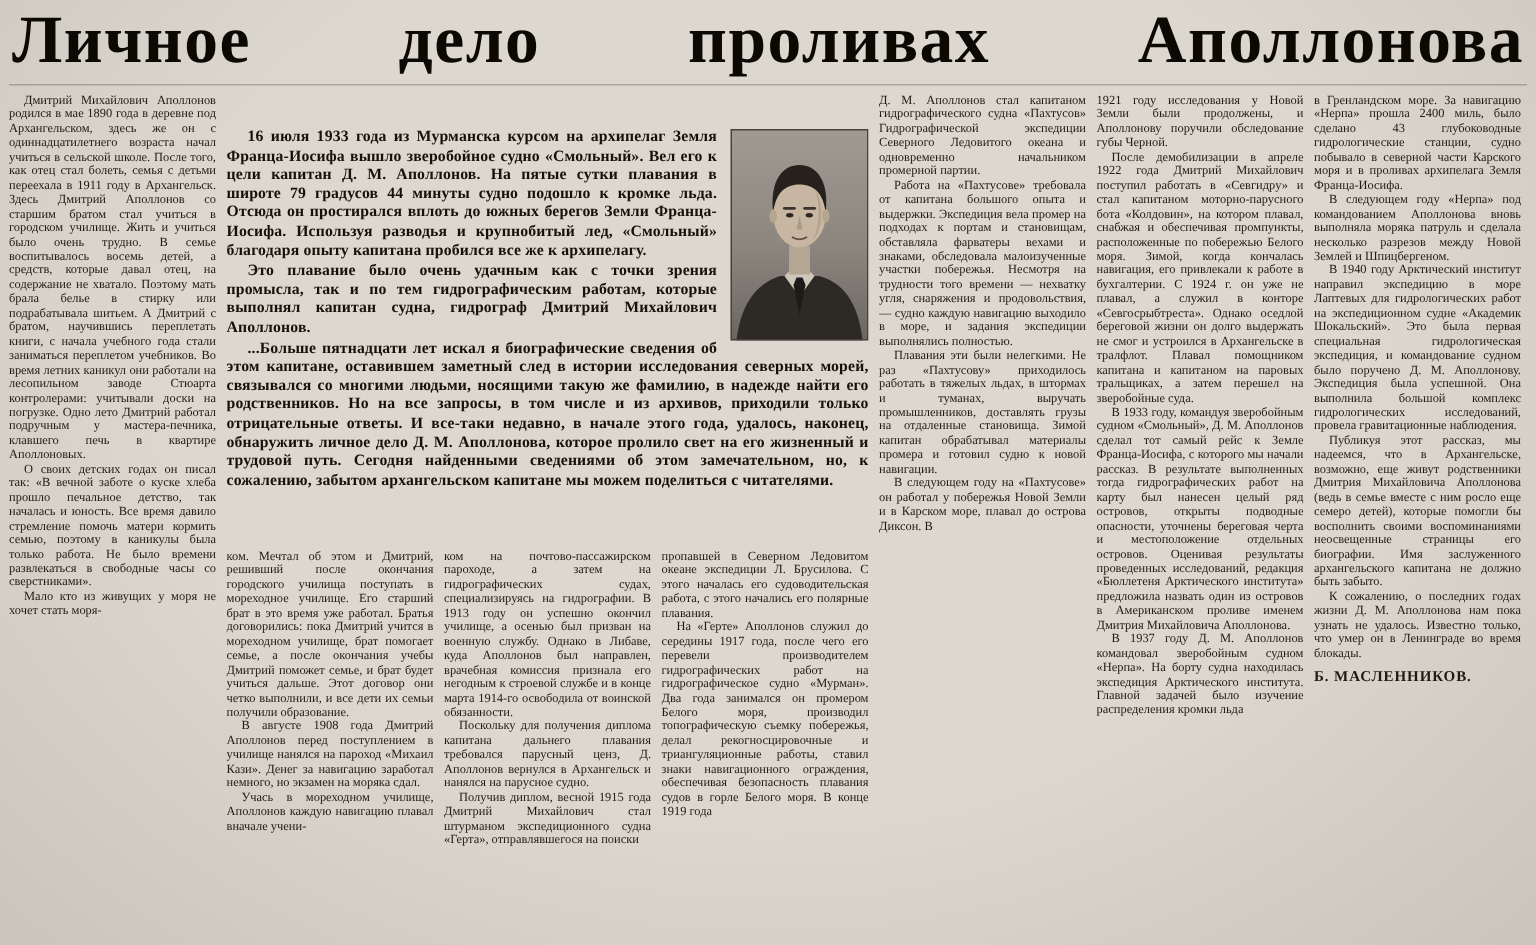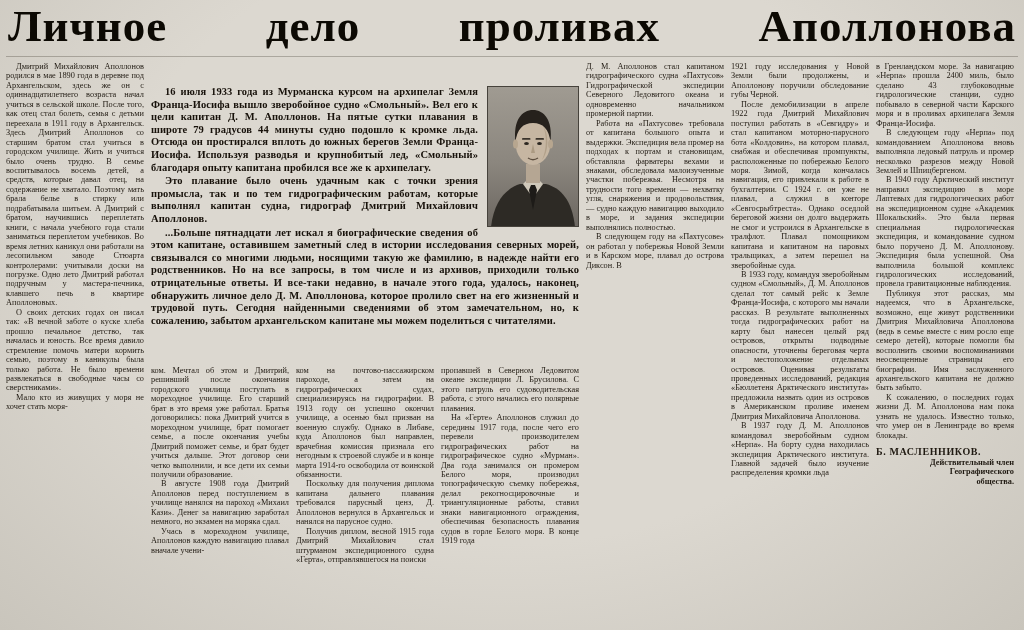--- a/index.html
+++ b/index.html
@@ -118,42 +118,42 @@
       <p>ком. Мечтал об этом и Дмитрий, решивший после окончания городского училища поступать в мореходное училище. Его старший брат в это время уже работал. Братья договорились: пока Дмитрий учится в мореходном училище, брат помогает семье, а после окончания учебы Дмитрий поможет семье, и брат будет учиться дальше. Этот договор они четко выполнили, и все дети их семьи получили образование.</p>
       <p>В августе 1908 года Дмитрий Аполлонов перед поступлением в училище нанялся на пароход «Михаил Кази». Денег за навигацию заработал немного, но экзамен на моряка сдал.</p>
       <p>Учась в мореходном училище, Аполлонов каждую навигацию плавал вначале учени-</p>
     </section>
   <section class="col short" style="left:296px">
       <p>ком на почтово-пассажирском пароходе, а затем на гидрографических судах, специализируясь на гидрографии. В 1913 году он успешно окончил училище, а осенью был призван на военную службу. Однако в Либаве, куда Аполлонов был направлен, врачебная комиссия признала его негодным к строевой службе и в конце марта 1914-го освободила от воинской обязанности.</p>
       <p>Поскольку для получения диплома капитана дальнего плавания требовался парусный ценз, Д. Аполлонов вернулся в Архангельск и нанялся на парусное судно.</p>
       <p>Получив диплом, весной 1915 года Дмитрий Михайлович стал штурманом экспедиционного судна «Герта», отправлявшегося на поиски</p>
     </section>
   <section class="col short" style="left:441px">
-      <p>пропавшей в Северном Ледовитом океане экспедиции Л. Брусилова. С этого патруль его судоводительская работа, с этого начались его полярные плавания.</p>
+      <p>пропавшей в Северном Ледовитом океане экспедиции Л. Брусилова. С этого началась его судоводительская работа, с этого начались его полярные плавания.</p>
       <p>На «Герте» Аполлонов служил до середины 1917 года, после чего его перевели производителем гидрографических работ на гидрографическое судно «Мурман». Два года занимался он промером Белого моря, производил топографическую съемку побережья, делал рекогносцировочные и триангуляционные работы, ставил знаки навигационного ограждения, обеспечивая безопасность плавания судов в горле Белого моря. В конце 1919 года</p>
     </section>
   <section class="col full" style="left:586px">
       <p>Д. М. Аполлонов стал капитаном гидрографического судна «Пахтусов» Гидрографической экспедиции Северного Ледовитого океана и одновременно начальником промерной партии.</p>
       <p>Работа на «Пахтусове» требовала от капитана большого опыта и выдержки. Экспедиция вела промер на подходах к портам и становищам, обставляла фарватеры вехами и знаками, обследовала малоизученные участки побережья. Несмотря на трудности того времени — нехватку угля, снаряжения и продовольствия, — судно каждую навигацию выходило в море, и задания экспедиции выполнялись полностью.</p>
+      <p>Плавания эти были нелегкими. Не раз «Пахтусову» приходилось работать в тяжелых льдах, в штормах и туманах, выручать промышленников, доставлять грузы на отдаленные становища. Зимой капитан обрабатывал материалы промера и готовил судно к новой навигации.</p>
       <p>В следующем году на «Пахтусове» он работал у побережья Новой Земли и в Карском море, плавал до острова Диксон. В</p>
     </section>
   <section class="col full" style="left:731px">
       <p>1921 году исследования у Новой Земли были продолжены, и Аполлонову поручили обследование губы Черной.</p>
       <p>После демобилизации в апреле 1922 года Дмитрий Михайлович поступил работать в «Севгидру» и стал капитаном моторно-парусного бота «Колдовин», на котором плавал, снабжая и обеспечивая промпункты, расположенные по побережью Белого моря. Зимой, когда кончалась навигация, его привлекали к работе в бухгалтерии. С 1924 г. он уже не плавал, а служил в конторе «Севгосрыбтреста». Однако оседлой береговой жизни он долго выдержать не смог и устроился в Архангельске в тралфлот. Плавал помощником капитана и капитаном на паровых тральщиках, а затем перешел на зверобойные суда.</p>
       <p>В 1933 году, командуя зверобойным судном «Смольный», Д. М. Аполлонов сделал тот самый рейс к Земле Франца-Иосифа, с которого мы начали рассказ. В результате выполненных тогда гидрографических работ на карту был нанесен целый ряд островов, открыты подводные опасности, уточнены береговая черта и местоположение отдельных островов. Оценивая результаты проведенных исследований, редакция «Бюллетеня Арктического института» предложила назвать один из островов в Американском проливе именем Дмитрия Михайловича Аполлонова.</p>
       <p>В 1937 году Д. М. Аполлонов командовал зверобойным судном «Нерпа». На борту судна находилась экспедиция Арктического института. Главной задачей было изучение распределения кромки льда</p>
     </section>
 
   <section class="col full" style="left:876px">
     <div>
         <p>в Гренландском море. За навигацию «Нерпа» прошла 2400 миль, было сделано 43 глубоководные гидрологические станции, судно побывало в северной части Карского моря и в проливах архипелага Земля Франца-Иосифа.</p>
-        <p>В следующем году «Нерпа» под командованием Аполлонова вновь выполняла ледовый патруль и промер несколько разрезов между Новой Землей и Шпицбергеном.</p>
+        <p>В следующем году «Нерпа» под командованием Аполлонова вновь выполняла моряка патруль и сделала несколько разрезов между Новой Землей и Шпицбергеном.</p>
         <p>В 1940 году Арктический институт направил экспедицию в море Лаптевых для гидрологических работ на экспедиционном судне «Академик Шокальский». Это была первая специальная гидрологическая экспедиция, и командование судном было поручено Д. М. Аполлонову. Экспедиция была успешной. Она выполнила большой комплекс гидрологических исследований, провела гравитационные наблюдения.</p>
         <p>Публикуя этот рассказ, мы надеемся, что в Архангельске, возможно, еще живут родственники Дмитрия Михайловича Аполлонова (ведь в семье вместе с ним росло еще семеро детей), которые помогли бы восполнить своими воспоминаниями неосвещенные страницы его биографии. Имя заслуженного архангельского капитана не должно быть забыто.</p>
         <p>К сожалению, о последних годах жизни Д. М. Аполлонова нам пока узнать не удалось. Известно только, что умер он в Ленинграде во время блокады.</p>
       </div>
     <div class="signature">
       <div class="sig-name">Б. МАСЛЕННИКОВ.</div>
-      <div class="sig-title">Действительный член Географического общества.</div>
     </div>
   </section>
 
 </div>
 
 </body></html>

